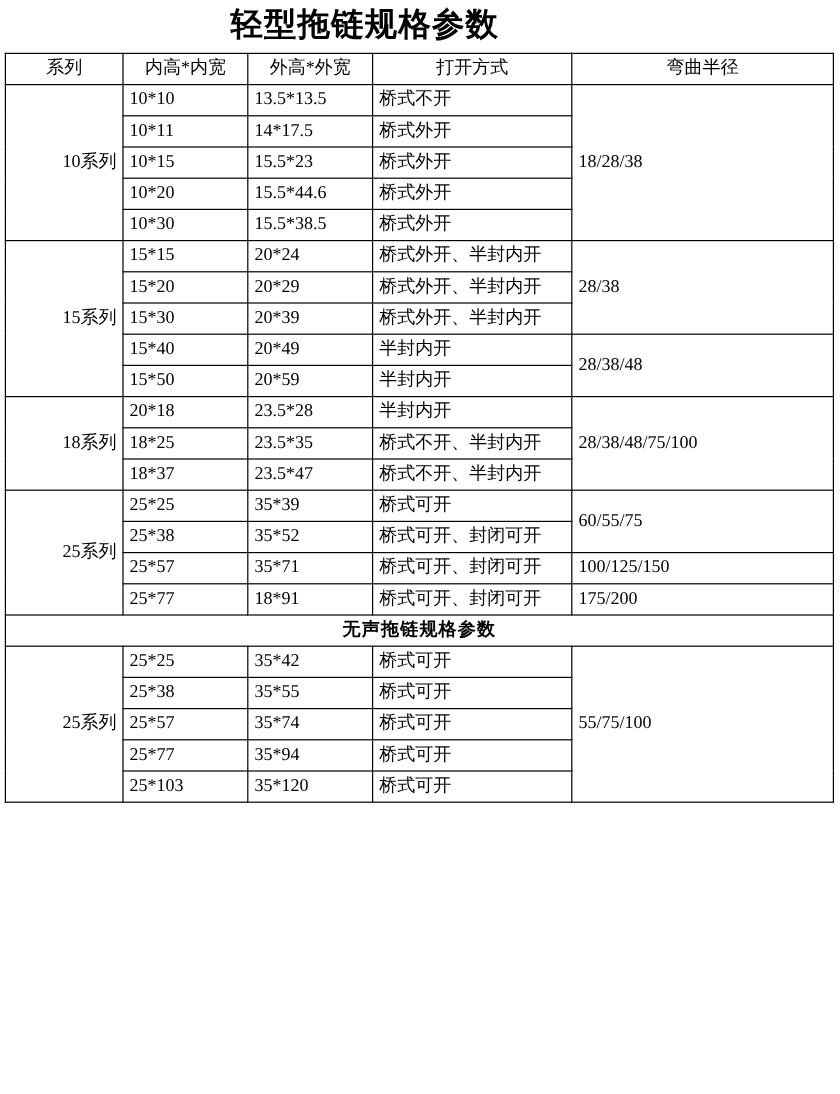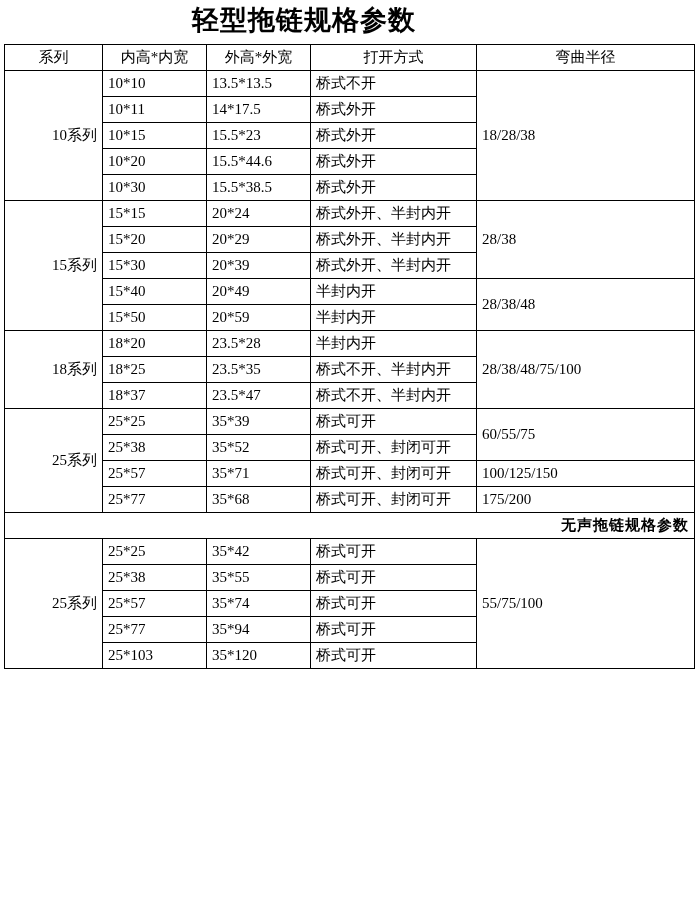--- a/index.html
+++ b/index.html
@@ -55,21 +55,21 @@
     font-size: 15px;
     padding-left: 5px;
   }
   td.radius {
     text-align: left;
     font-size: 15px;
     padding-left: 5px;
     margin-left: 48px;
   }
   td.section-title {
-    text-align: right;
+    text-align: center;
     font-size: 25px;
     font-weight: bold;
     letter-spacing: 1px;
     height: 52px;
     padding: 6px 0;
   }
   .col1 { width: 98px; }
   .col2 { width: 104px; }
   .col3 { width: 104px; }
   .col4 { width: 166px; }
@@ -151,21 +151,21 @@
         <td class="radius" rowspan="2">28/38/48</td>
       </tr>
       <tr>
         <td>15*50</td>
         <td>20*59</td>
         <td>半封内开</td>
       </tr>
 
       <tr>
         <td class="series" rowspan="3">18系列</td>
-        <td>18*20</td>
+        <td>20*18</td>
         <td>23.5*28</td>
         <td>半封内开</td>
         <td class="radius" rowspan="3">28/38/48/75/100</td>
       </tr>
       <tr>
         <td>18*25</td>
         <td>23.5*35</td>
         <td>桥式不开、半封内开</td>
       </tr>
       <tr>
@@ -187,21 +187,21 @@
         <td>桥式可开、封闭可开</td>
       </tr>
       <tr>
         <td>25*57</td>
         <td>35*71</td>
         <td>桥式可开、封闭可开</td>
         <td class="radius">100/125/150</td>
       </tr>
       <tr>
         <td>25*77</td>
-        <td>35*68</td>
+        <td>18*91</td>
         <td>桥式可开、封闭可开</td>
         <td class="radius">175/200</td>
       </tr>
 
       <tr>
         <td class="section-title" colspan="5">无声拖链规格参数</td>
       </tr>
 
       <tr>
         <td class="series" rowspan="5">25系列</td>

